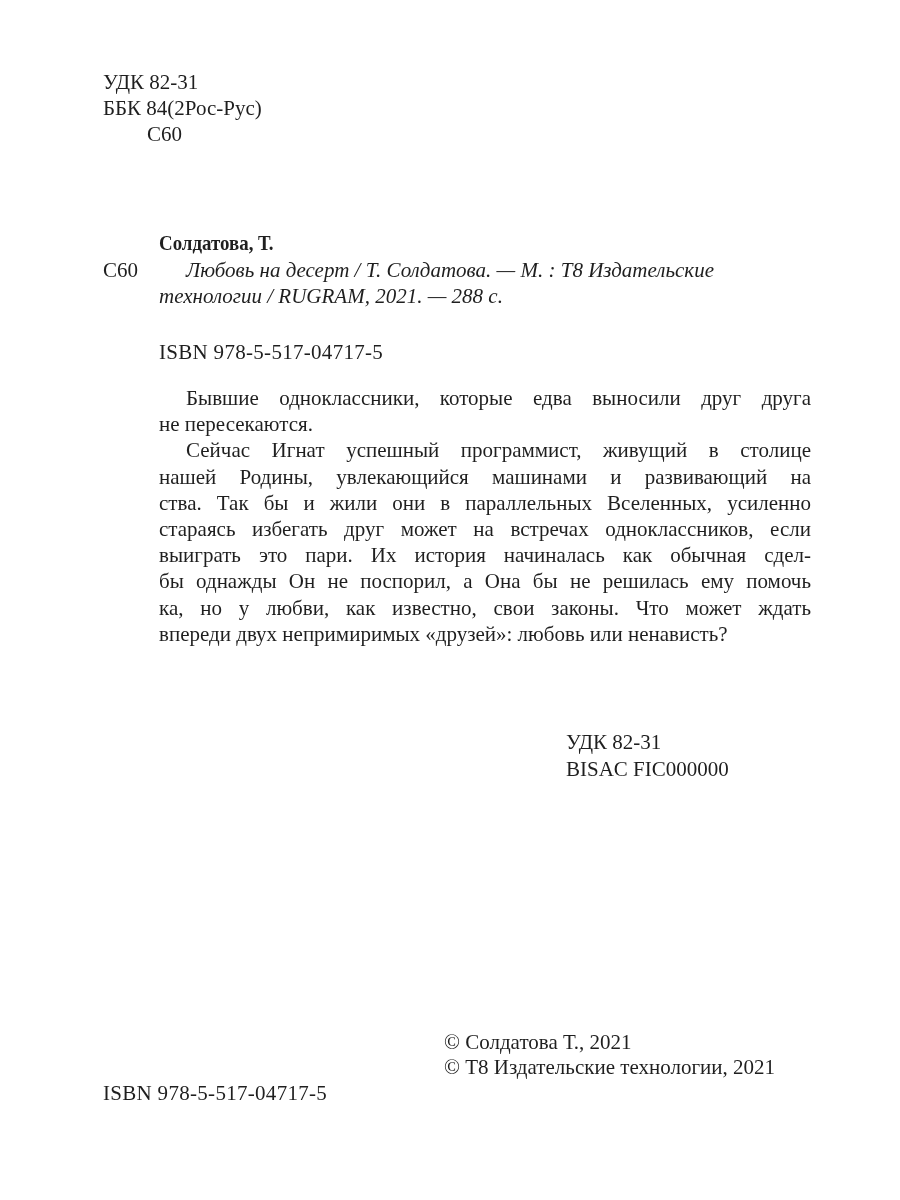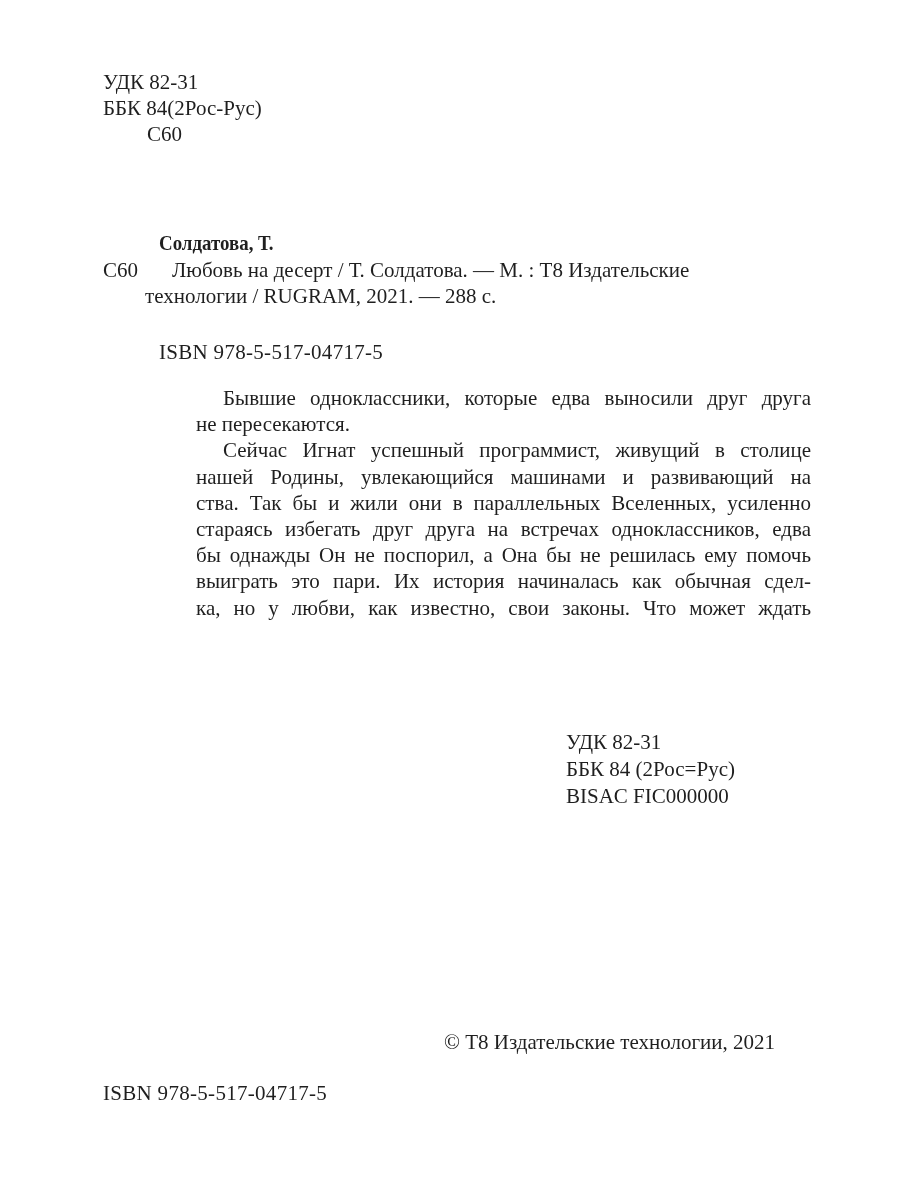--- a/index.html
+++ b/index.html
@@ -35,23 +35,24 @@
       white-space: nowrap;
       transform: scaleX(0.9);
       transform-origin: left top;
     }
     .side-code {
       left: 103px;
       top: 258px;
       white-space: nowrap;
     }
     .biblio {
-      left: 145px;
+      left: 159px;
       top: 258px;
       width: 650px;
+      font-style: italic;
     }
     .biblio .line { height: 26px; white-space: nowrap; }
     .biblio .first { padding-left: 27px; }
 
     .isbn-mid {
       left: 159px;
       top: 340px;
       white-space: nowrap;
       letter-spacing: 0.3px;
     }
@@ -60,21 +61,20 @@
     .annotation {
       left: 159px;
       top: 386px;
       width: 652px;
     }
     .annotation .line {
       height: 26.2px;
       white-space: nowrap;
       text-align: justify;
       text-align-last: justify;
-      margin-left: 37px;
     }
     .annotation .line.last { text-align-last: left; }
     .annotation .line.para { padding-left: 27px; }
 
     
     .right-codes {
       left: 566px;
       top: 730px;
     }
     .right-codes .line { height: 27px; white-space: nowrap; }
@@ -110,29 +110,30 @@
 </div>
 
 <div class="abs isbn-mid">ISBN  978-5-517-04717-5</div>
 
 <div class="abs annotation">
   <div class="line para">Бывшие одноклассники, которые едва выносили друг друга</div>
   <div class="line last">не пересекаются.</div>
   <div class="line para">Сейчас Игнат успешный программист, живущий в столице</div>
   <div class="line">нашей Родины, увлекающийся машинами и развивающий на</div>
   <div class="line">ства. Так бы и жили они в параллельных Вселенных, усиленно</div>
-  <div class="line">стараясь избегать друг друга на встречах одноклассников, едва</div>
+  <div class="line">стараясь избегать друг может на встречах одноклассников, если</div>
+  <div class="line">выиграть это пари. Их история начиналась как обычная сдел-</div>
   <div class="line">бы однажды Он не поспорил, а Она бы не решилась ему помочь</div>
-  <div class="line">выиграть это пари. Их история начиналась как обычная сдел-</div>
   <div class="line">ка, но у любви, как известно, свои законы. Что может ждать</div>
+  <div class="line last">впереди двух непримиримых «друзей»: любовь или ненависть?</div>
 </div>
 
 <div class="abs right-codes">
   <div class="line">УДК 82-31</div>
-  <div class="line">ББК 84 (2Рос=Рус)</div>
   <div class="line">BISAC FIC000000</div>
 </div>
 
 <div class="abs copyrights">
+  <div class="line">© Солдатова Т., 2021</div>
   <div class="line">© Т8 Издательские технологии, 2021</div>
 </div>
 
 <div class="abs isbn-bottom">ISBN  978-5-517-04717-5</div>
 
 </body></html>

